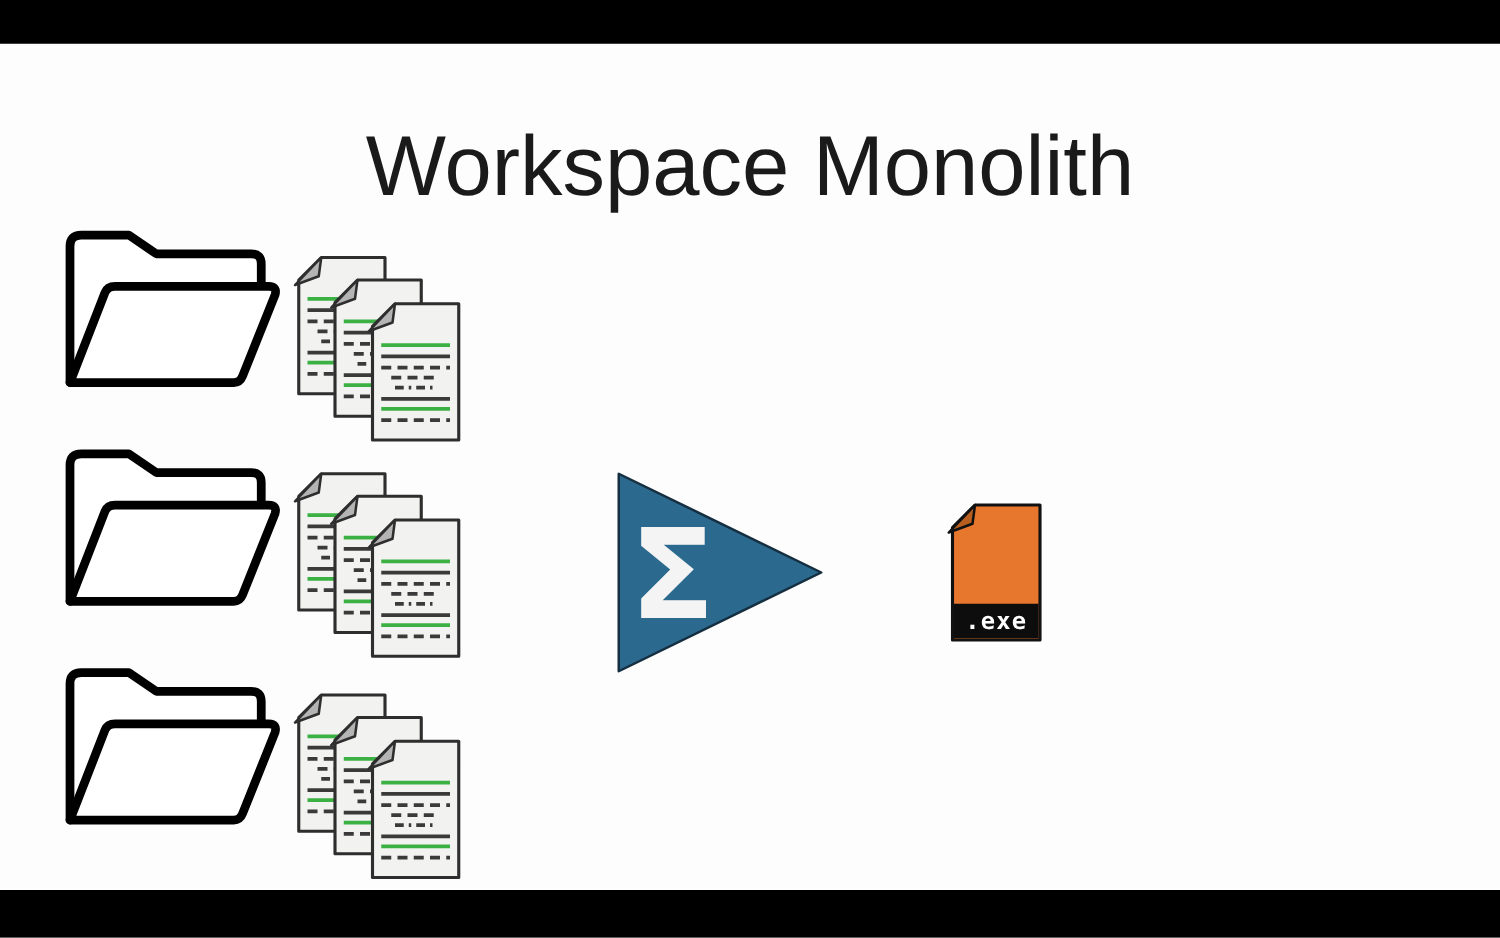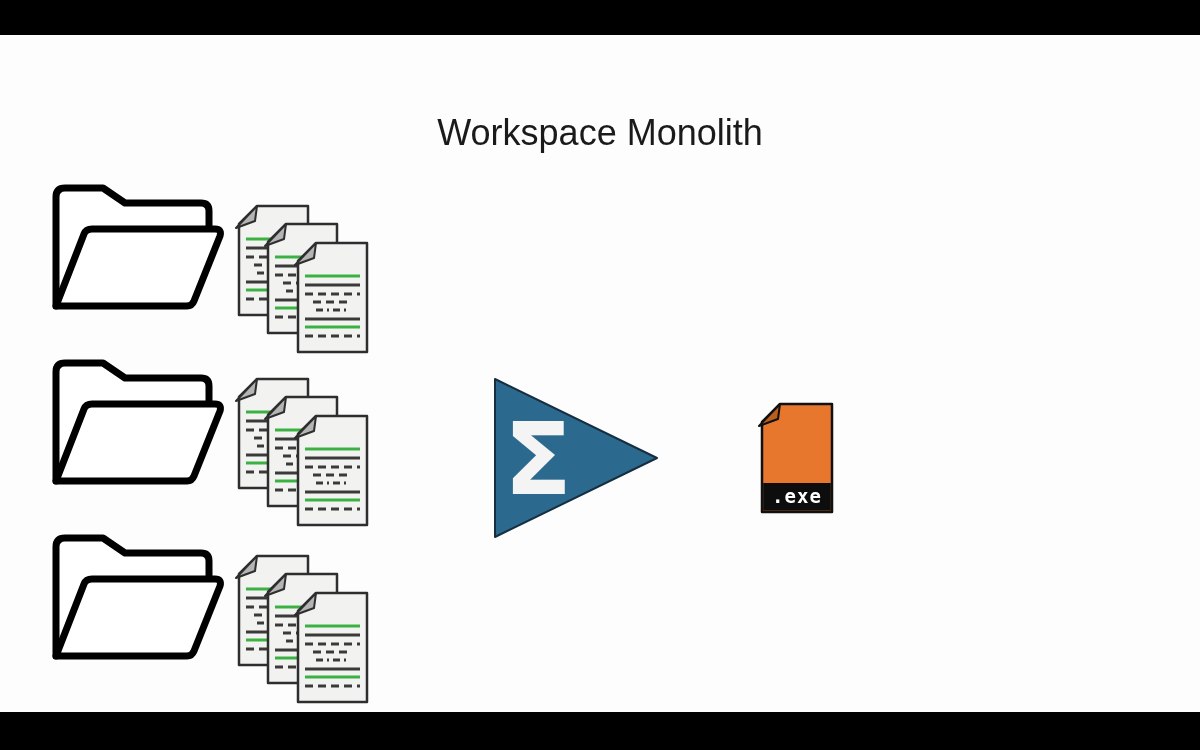--- a/index.html
+++ b/index.html
@@ -5,21 +5,21 @@
   html,body{margin:0;padding:0;background:#000;}
   #stage{
     position:relative;width:1200px;height:750px;overflow:hidden;
     background:#fdfdfd;font-family:"Liberation Sans",sans-serif;
   }
   .letterbox{position:absolute;left:0;width:1200px;background:#000;}
   #letterbox-top{top:0;height:35px;}
   #letterbox-bottom{top:712px;height:38px;}
   #slide-title{
     position:absolute;top:104px;left:0;width:1200px;
-    text-align:center;font-size:36px;line-height:58px;
+    text-align:center;font-size:68px;line-height:58px;
     color:#1a1a1a;font-weight:500;
   }
   .abs{position:absolute;}
   svg{display:block;overflow:visible;}
 </style>
 </head>
 <body>
 
 <div id="stage">
 

